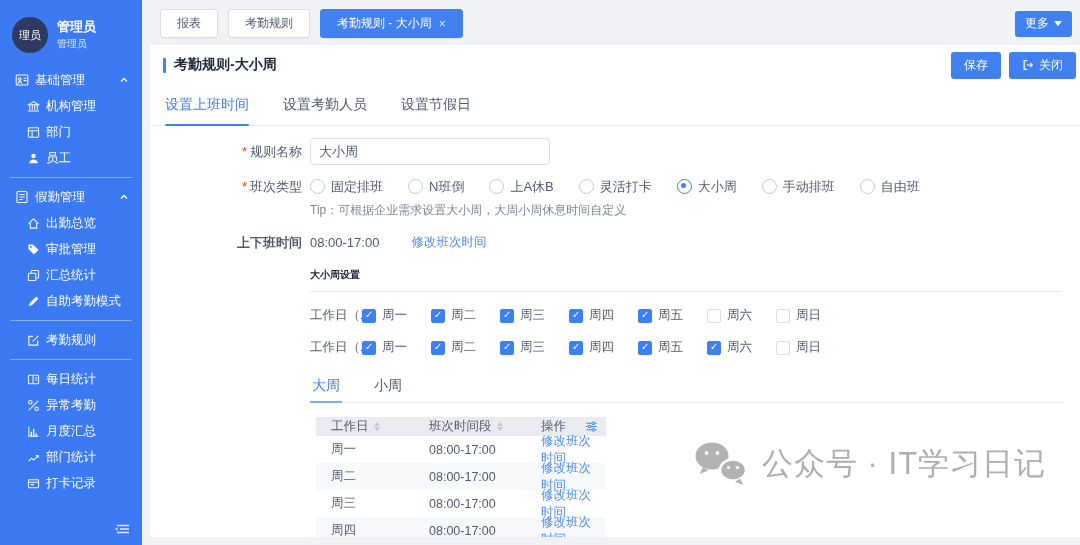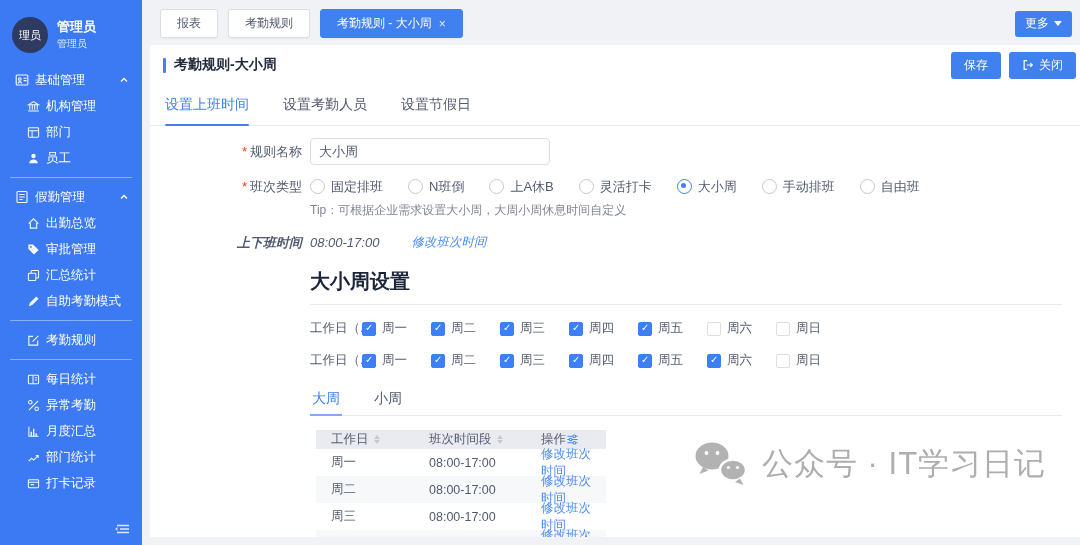--- a/index.html
+++ b/index.html
@@ -56,40 +56,40 @@
   .radio-group{display:flex;align-items:center;gap:25px;flex-wrap:nowrap;}
   .radio-item{display:flex;align-items:center;gap:6px;cursor:pointer;}
   .radio{width:13px;height:13px;border:1px solid #c5c8ce;border-radius:50%;background:#fff;position:relative;flex:none;}
   .radio.selected{border-color:#4080ef;}
   .radio.selected::after{content:"";position:absolute;left:3px;top:3px;width:5px;height:5px;border-radius:50%;background:#4080ef;}
   .tip-line{margin:0 0 10px 160px;font-size:12px;color:#808695;}
   .link{color:#4a8af5;cursor:pointer;font-size:12.5px;}
   .worktime-value{margin-right:32px;}
   
   .section{margin:4px 18px 0 160px;}
-  .section-title{font-size:20px;font-weight:bold;color:#1c2438;margin:10px 0 9px;}
+  .section-title{font-size:10px;font-weight:bold;color:#1c2438;margin:10px 0 9px;}
   .hline{border-top:1px solid #e8eaec;}
   .chk-row{display:flex;align-items:center;margin:15px 0;font-size:12.5px;}
   .chk-label{width:52px;flex:none;overflow:hidden;white-space:nowrap;}
   .chk-item{display:flex;align-items:center;gap:6px;margin-right:24px;cursor:pointer;}
   .checkbox{width:14px;height:14px;border:1px solid #dcdee2;border-radius:2px;background:#fff;position:relative;flex:none;box-sizing:border-box;}
   .checkbox.checked{background:#3d7ff7;border-color:#3d7ff7;}
   .checkbox.checked::after{content:"✓";position:absolute;left:2px;top:-1px;color:#fff;font-size:10px;font-weight:bold;}
   .week-tabs{display:flex;gap:30px;margin-top:4px;border-bottom:1px solid #e8eaec;}
   .wtab{font-size:14px;padding:6px 2px 7px;position:relative;cursor:pointer;color:#515a6e;}
   .wtab.active{color:#4080ef;}
   .wtab.active::after{content:"";position:absolute;left:0;right:0;bottom:-1px;height:2px;background:#7eaaf8;}
   
   .mini-table{width:290px;margin:14px 0 0 6px;font-size:12.5px;}
   .thead{display:flex;align-items:center;background:#e9ebf0;height:19px;color:#515a6e;}
   .trow{display:flex;align-items:center;height:27px;}
   .trow:nth-child(even){background:#f7f8fa;}
   .c1{width:113px;padding-left:15px;box-sizing:border-box;display:flex;align-items:center;gap:5px;}
   .c2{width:112px;display:flex;align-items:center;gap:5px;}
-  .c3{flex:1;display:flex;align-items:center;justify-content:flex-start;padding-right:8px;}
+  .c3{flex:1;display:flex;align-items:center;justify-content:space-between;padding-right:8px;}
   .sorter{display:inline-flex;flex-direction:column;gap:1px;cursor:pointer;}
   .sorter i{display:block;width:0;height:0;border-left:3.5px solid transparent;border-right:3.5px solid transparent;}
   .sorter .up{border-bottom:4px solid #c5c8ce;}
   .sorter .down{border-top:4px solid #c5c8ce;}
   
   .watermark{position:absolute;left:694px;top:440px;display:flex;align-items:center;gap:12px;z-index:20;pointer-events:none;}
   .watermark-text{font-size:31px;color:#aeaeae;letter-spacing:1px;white-space:nowrap;}
 </style>
 </head>
 <body>
@@ -361,21 +361,21 @@
             </span>
           <span class="radio-item">
               <span class="radio"></span>
               <span>自由班</span>
             </span>
         </div>
       </div>
 
       <div class="tip-line">Tip：可根据企业需求设置大小周，大周小周休息时间自定义</div>
 
-      <div class="form-row" style="margin-bottom:12px;font-style:italic;">
+      <div class="form-row" style="margin-bottom:12px;">
         <div class="form-label" style="font-weight:bold;color:#515a6e;">上下班时间</div>
         <span class="worktime-value">08:00-17:00</span>
         <span class="link">修改班次时间</span>
       </div>
 
       <div class="section">
         <div class="section-title">大小周设置</div>
         <div class="hline"></div>
 
         <div class="chk-row">

